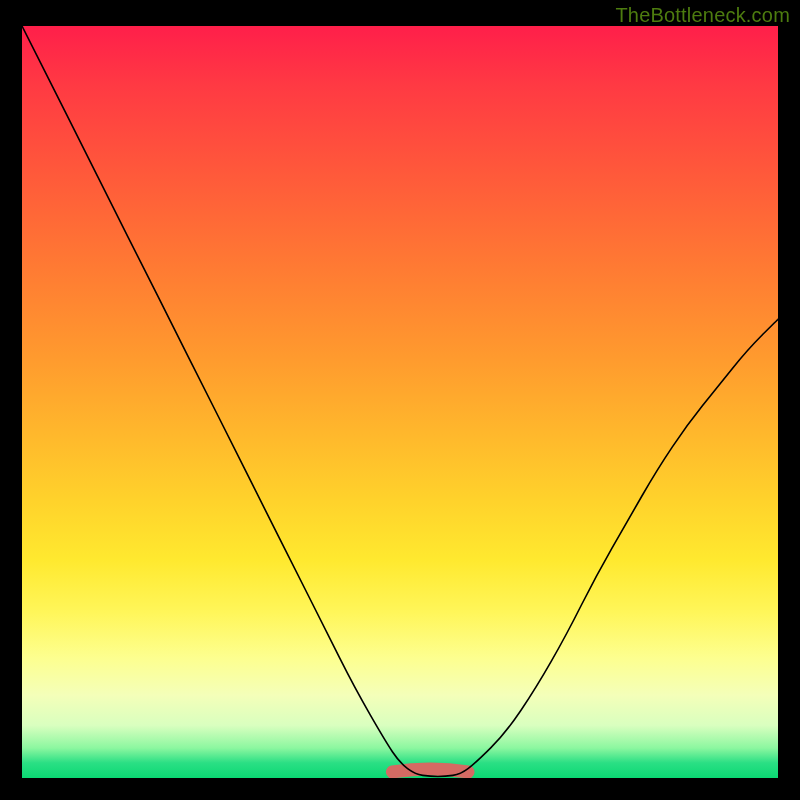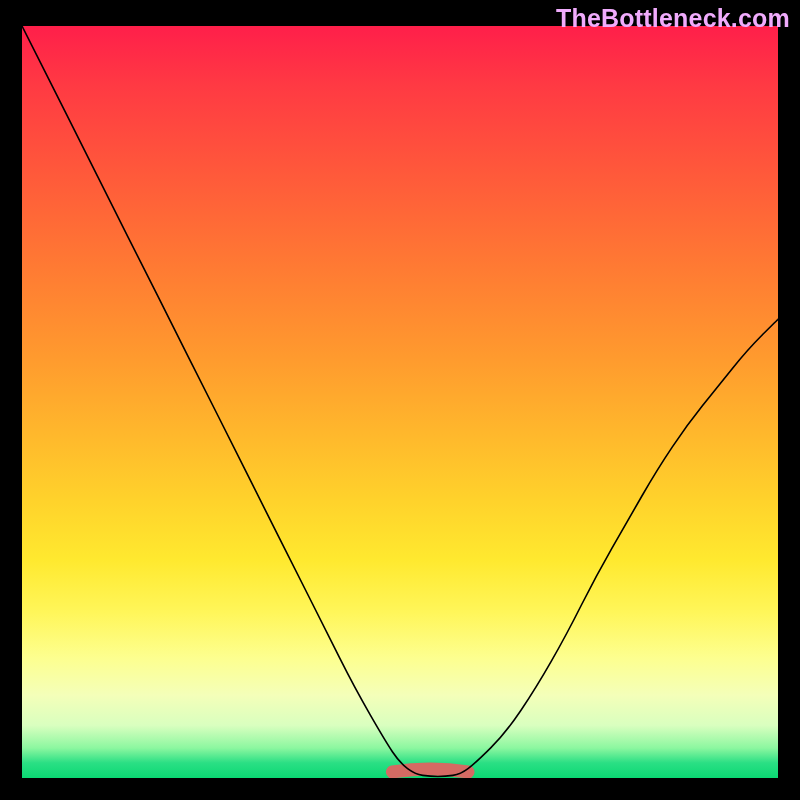--- a/index.html
+++ b/index.html
@@ -14,23 +14,23 @@
   .frame {
     position: relative;
     width: 800px;
     height: 800px;
     background: #000;
   }
   .watermark {
     position: absolute;
     top: 4px;
     right: 10px;
-    color: #f0abfc;
-    font-size: 25px;
-    font-weight: 700;
+    color: #4d7c0f;
+    font-size: 20px;
+    font-weight: 400;
     letter-spacing: 0.2px;
     z-index: 10;
   }
   .plot-area {
     position: absolute;
     left: 22px;
     top: 26px;
     width: 756px;
     height: 752px;
     

